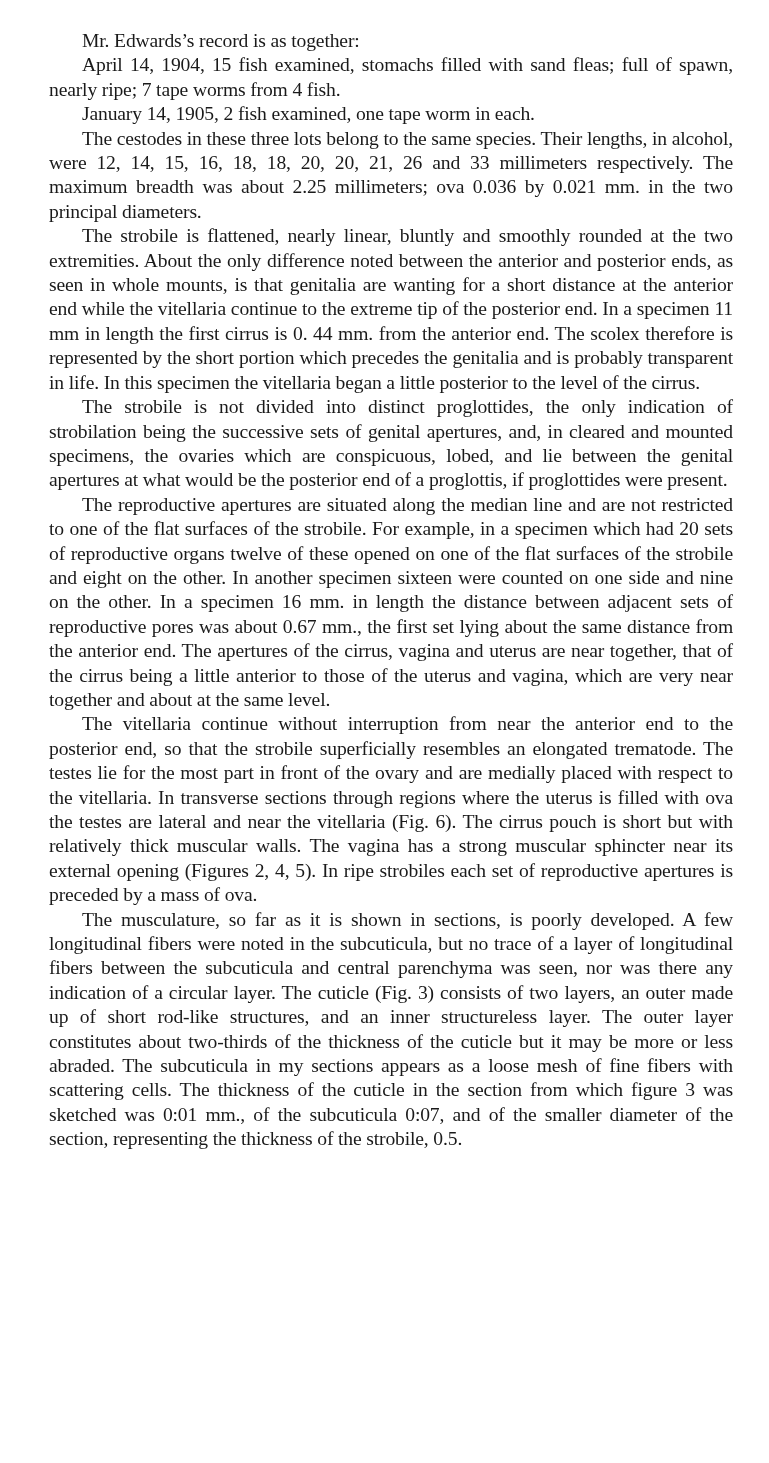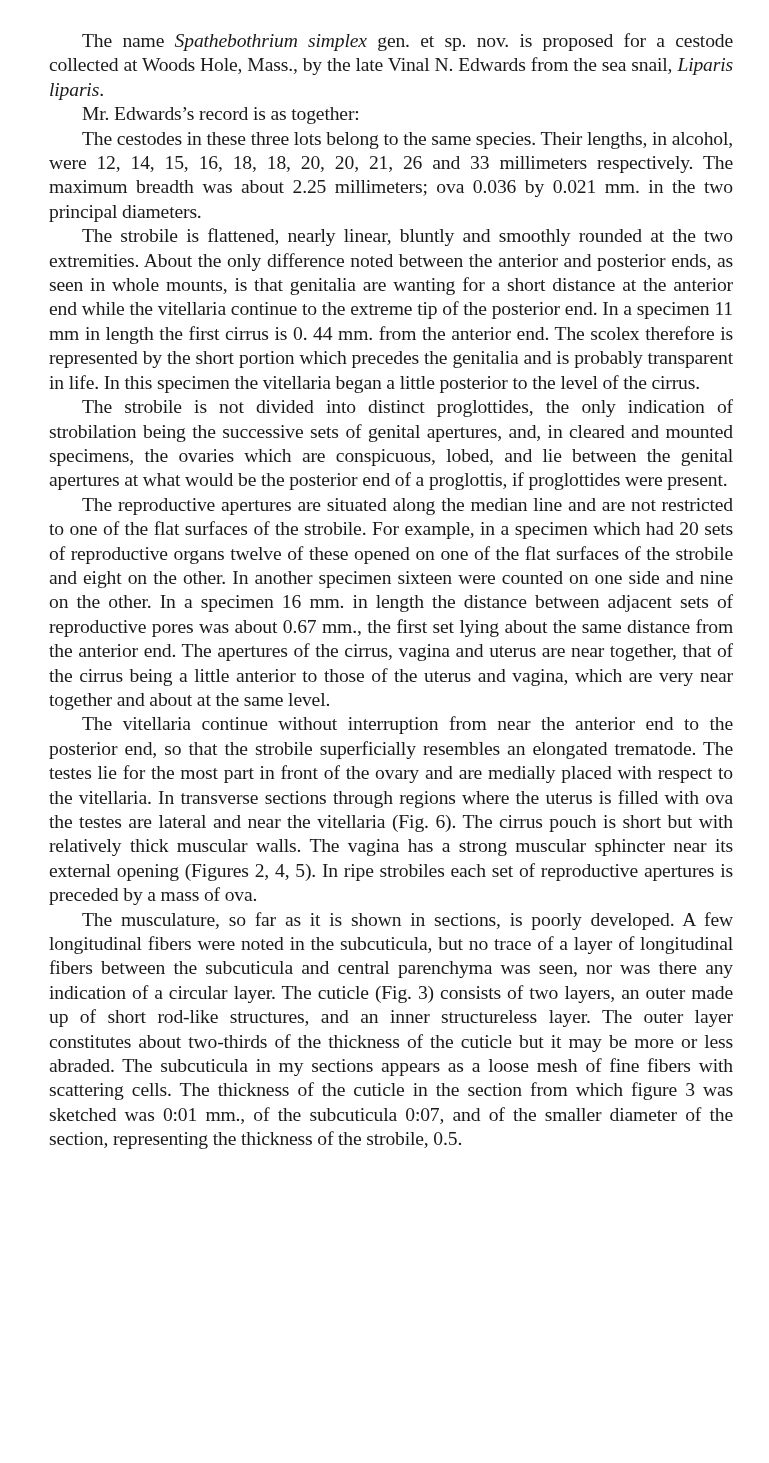--- a/index.html
+++ b/index.html
@@ -36,24 +36,27 @@
     }
     .italic {
       font-style: italic;
     }
   </style>
 </head>
 <body>
 
 <div class="page">
   <p class="para last-left">
-    <span>The name </span><span class="italic">Spathebothrium simplex</span><span> gen. et sp. nov. is proposed for a cestode collected at Woods Hole, Mass., by the late Vinal N. Edwards from the sea snail, </span><span class="italic">Liparis liparis</span><span>.</span>
+    <span>Mr. Edwards’s record is as together:</span>
   </p>
   <p class="para last-left">
-    <span>Mr. Edwards’s record is as together:</span>
+    <span>April 14, 1904, 15 fish examined, stomachs filled with sand fleas; full of spawn, nearly ripe; 7 tape worms from 4 fish.</span>
+  </p>
+  <p class="para last-left">
+    <span>January 14, 1905, 2 fish examined, one tape worm in each.</span>
   </p>
   <p class="para last-left">
     <span>The cestodes in these three lots belong to the same species.  Their lengths, in alcohol, were 12, 14, 15, 16, 18, 18, 20, 20, 21, 26 and 33 milli­meters respectively.  The maximum breadth was about 2.25 millimeters; ova 0.036 by 0.021 mm. in the two principal diameters.</span>
   </p>
   <p class="para last-left">
     <span>The strobile is flattened, nearly linear, bluntly and smoothly rounded at the two extremities.  About the only difference noted between the anterior and posterior ends, as seen in whole mounts, is that genitalia are wanting for a short distance at the anterior end while the vitellaria continue to the extreme tip of the posterior end.  In a specimen 11 mm  in length the first cirrus is 0. 44 mm. from the anterior end.  The scolex therefore is represented by the short portion which precedes the genitalia and is probably transparent in life.  In this specimen the vitellaria began a little posterior to the level of the cirrus.</span>
   </p>
   <p class="para last-left">
     <span>The strobile is not divided into distinct proglottides, the only indication of strobilation being the successive sets of genital apertures, and, in cleared and mounted specimens, the ovaries which are conspicuous, lobed, and lie between the genital apertures at what would be the posterior end of a proglottis, if proglottides were present.</span>
   </p>

